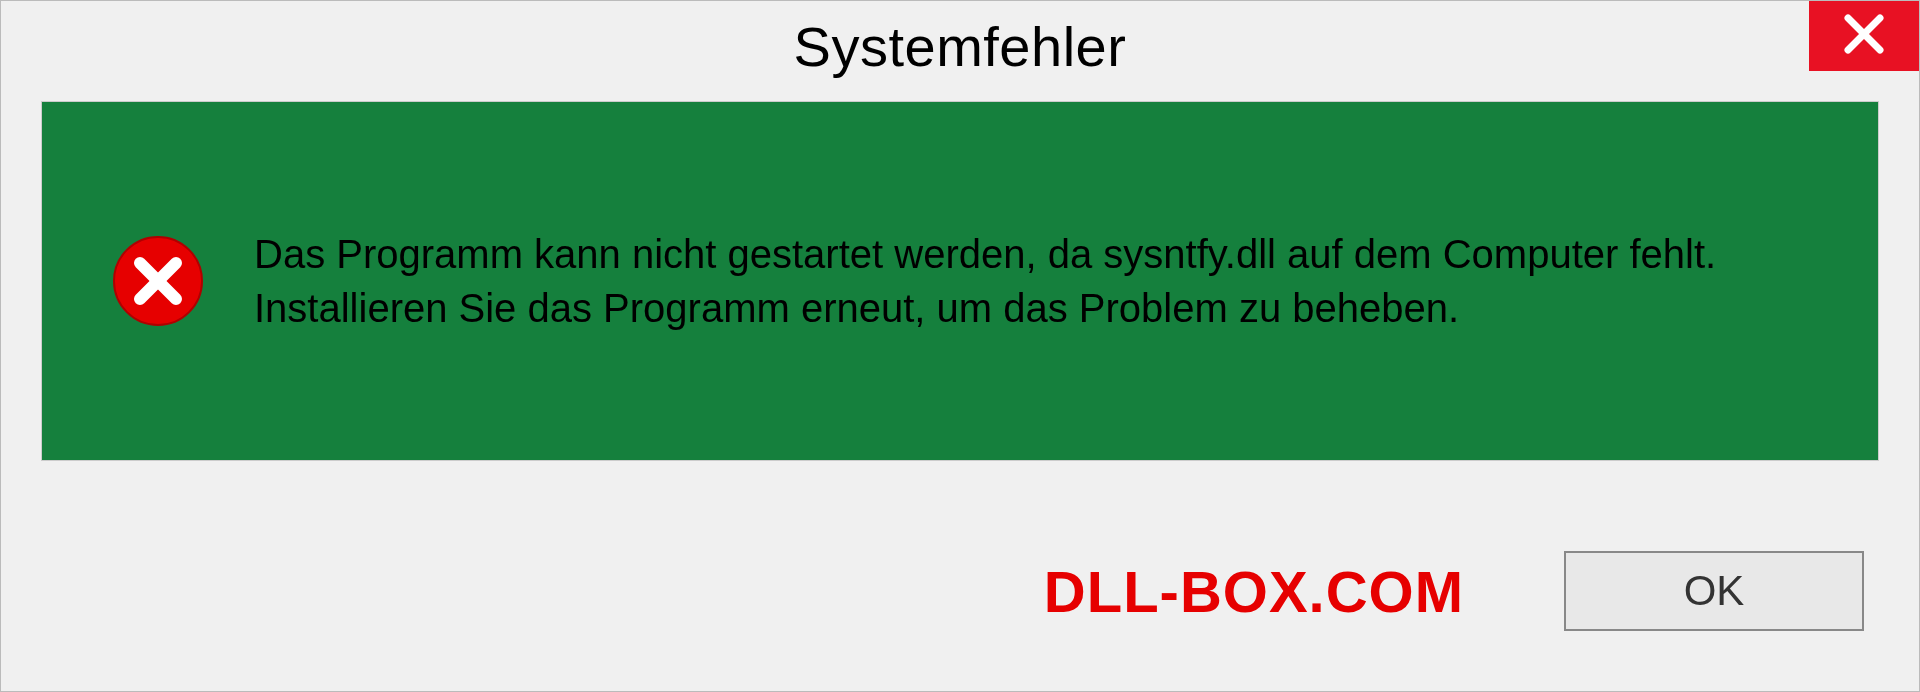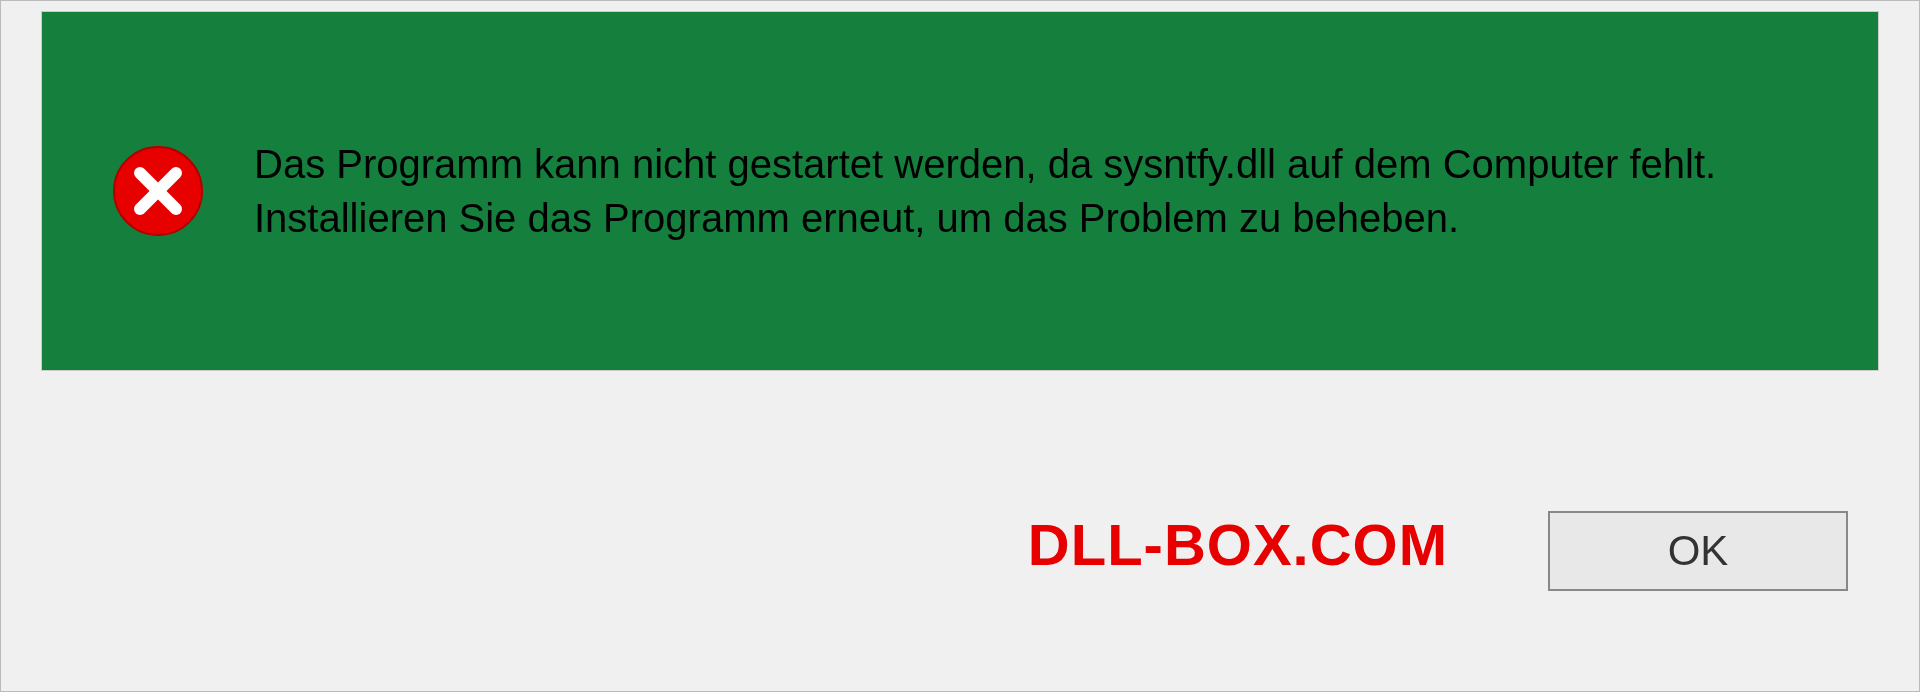--- a/index.html
+++ b/index.html
@@ -71,23 +71,24 @@
     .message {
       font-size: 40px;
       line-height: 1.35;
       color: #000;
       font-weight: 400;
     }
     .footer {
       position: absolute;
       bottom: 0;
       left: 0;
-      right: 16px;
+      right: 0;
       height: 180px;
       display: flex;
+      align-items: center;
       justify-content: flex-end;
       padding: 0 55px 20px 0;
     }
     .watermark {
       font-size: 58px;
       font-weight: 900;
       color: #e60000;
       letter-spacing: 1px;
       margin-right: 100px;
       font-family: Arial, sans-serif;
@@ -104,20 +105,31 @@
       justify-content: center;
       cursor: pointer;
       font-family: 'Segoe UI', Tahoma, Arial, sans-serif;
     }
   </style>
 </head>
 <body>
 
 <div class="dialog">
 
+  <div class="titlebar">
+    <div class="title">Systemfehler</div>
+    <div class="close-btn">
+      <span>
+        <svg viewBox="0 0 44 44">
+          <line x1="6" y1="6" x2="38" y2="38" stroke="#fff" stroke-width="7" stroke-linecap="round"></line>
+          <line x1="38" y1="6" x2="6" y2="38" stroke="#fff" stroke-width="7" stroke-linecap="round"></line>
+        </svg>
+      </span>
+    </div>
+  </div>
 
   <div class="content-box">
     <div class="error-icon">
       <svg viewBox="0 0 92 92">
         <circle cx="46" cy="46" r="44" fill="#e60000" stroke="#b00000" stroke-width="2"></circle>
         <line x1="28" y1="28" x2="64" y2="64" stroke="#fff" stroke-width="12" stroke-linecap="round"></line>
         <line x1="64" y1="28" x2="28" y2="64" stroke="#fff" stroke-width="12" stroke-linecap="round"></line>
       </svg>
     </div>
     <div class="message">Das Programm kann nicht gestartet werden, da sysntfy.dll auf dem Computer fehlt. Installieren Sie das Programm erneut, um das Problem zu beheben.</div>

